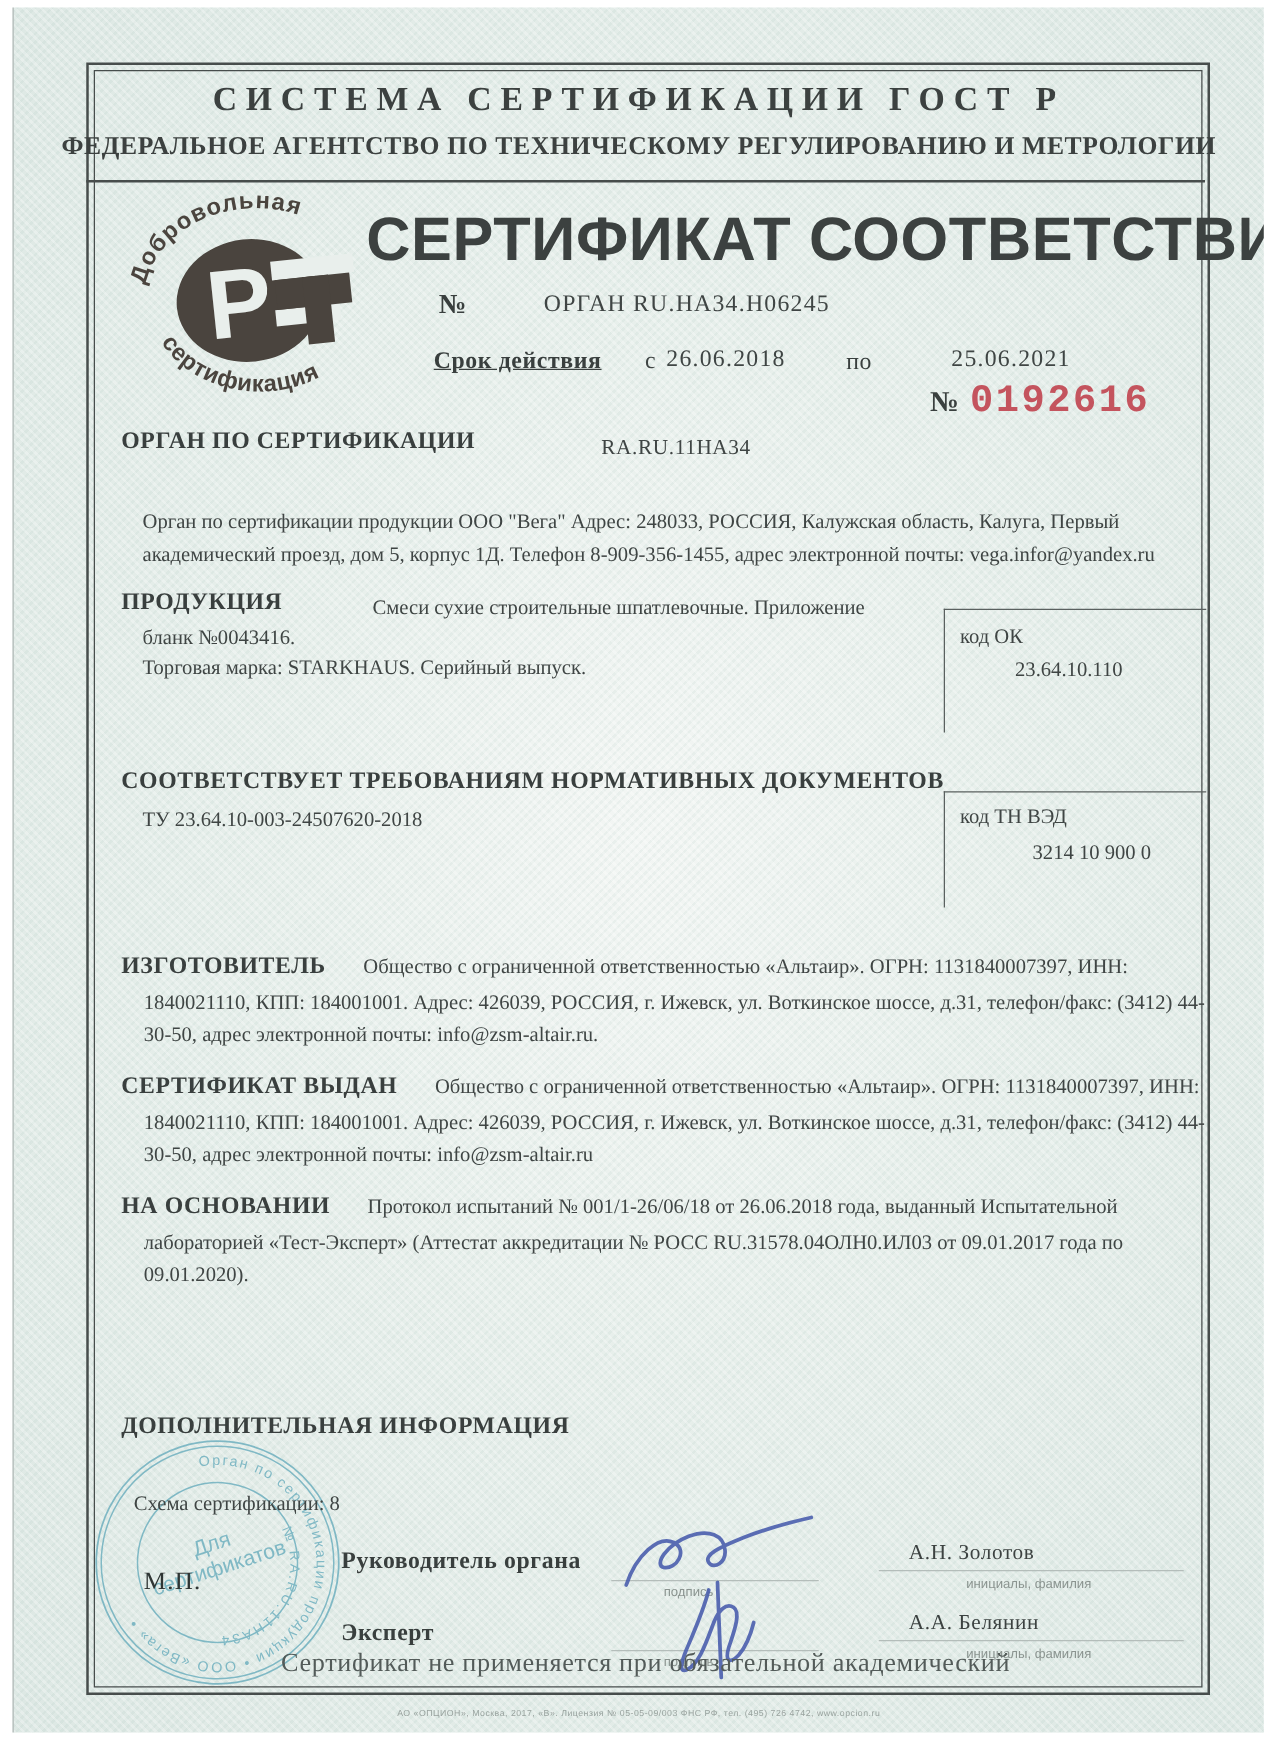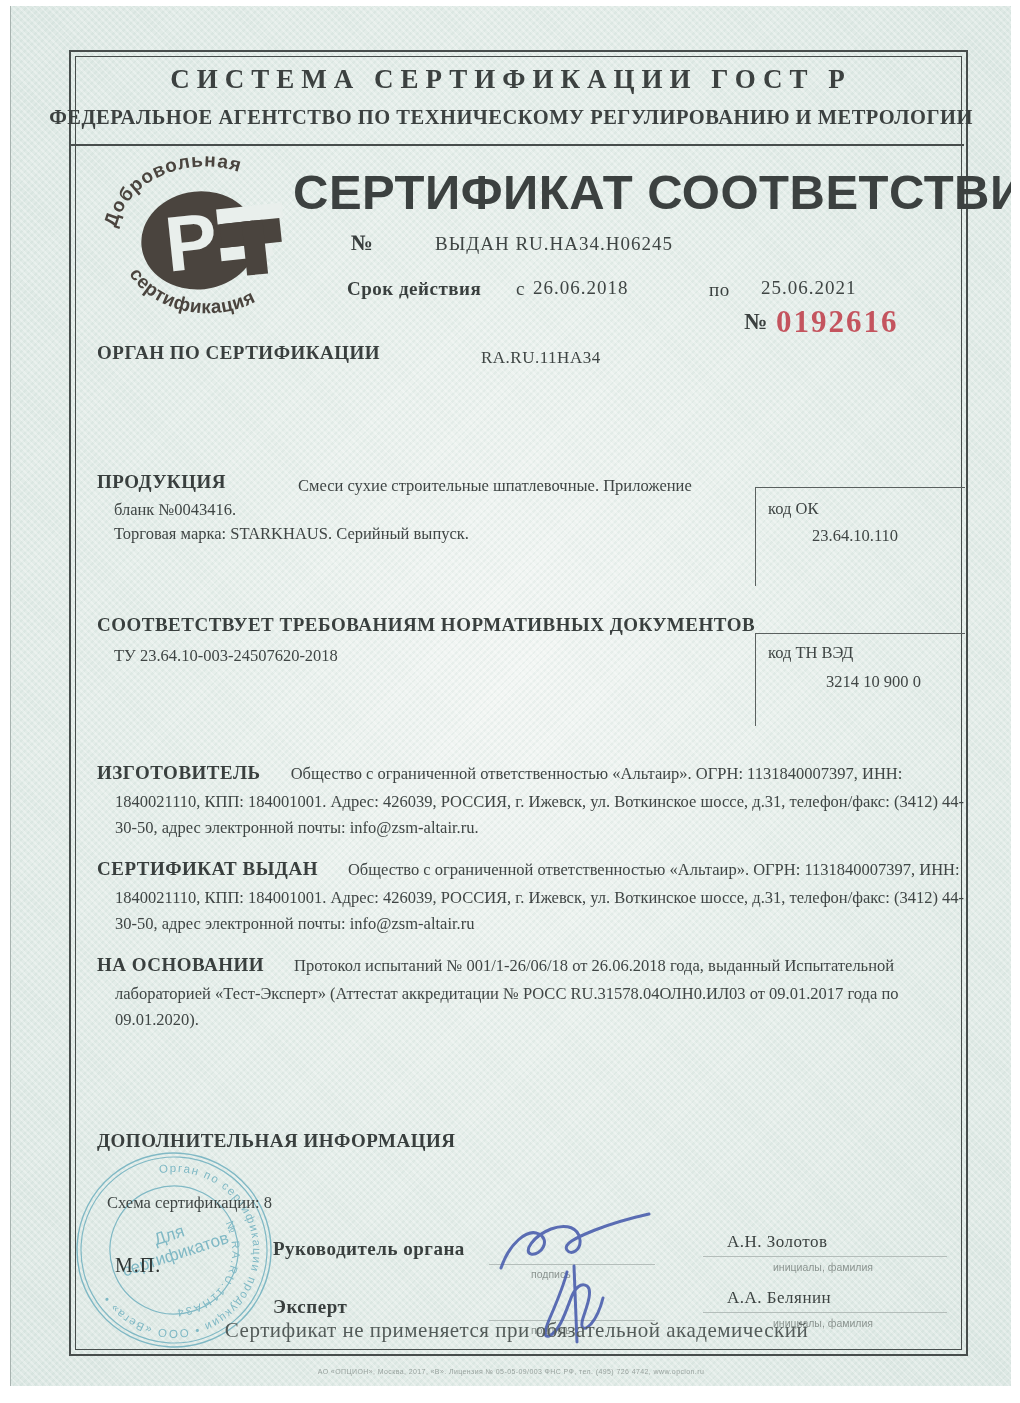--- a/index.html
+++ b/index.html
@@ -27,21 +27,21 @@
     font-family:"Liberation Sans","DejaVu Sans",sans-serif;font-weight:bold;
     font-size:49px;letter-spacing:0.5px;color:#3c4140;white-space:nowrap;
   }
   .serif19b{font-weight:bold;font-size:19px;letter-spacing:0.5px;color:#393f3e;white-space:nowrap;}
   .serif19{font-size:19px;letter-spacing:1px;color:#3f4544;white-space:nowrap;}
   .body-text{font-size:16.5px;line-height:1.62;color:#3f4544;}
   .para{padding-left:18px;text-indent:-18px;margin:0;}
   .para b{font-size:19px;letter-spacing:0.5px;color:#393f3e;margin-right:30px;}
   .code-box{border-top:1.5px solid #5a605f;border-left:1.5px solid #5a605f;}
   .red-num{
-    font-family:Liberation Serif, serif;
+    font-family:Liberation Mono, monospace;
     font-size:31px;letter-spacing:2px;font-weight:bold;white-space:nowrap;text-align:right;
   }
   .num-label{font-size:23px;font-weight:bold;color:#3a403f;white-space:nowrap;}
   .sig-line{border-top:1.5px solid #b4bdba;height:0;}
   .sig-caption{font-family:"Liberation Sans","DejaVu Sans",sans-serif;font-size:10.5px;color:#8b9490;white-space:nowrap;}
   .sig-name{font-size:17px;color:#3c4241;white-space:nowrap;letter-spacing:0.5px;}
   .footer-note{font-size:21px;color:#535b59;letter-spacing:0.5px;text-align:center;white-space:nowrap;}
   .fine-print{font-family:"Liberation Sans","DejaVu Sans",sans-serif;font-size:7px;color:#98a29e;letter-spacing:0.4px;white-space:nowrap;text-align:center;}
   .mp{font-size:20px;color:#2f3534;letter-spacing:1px;}
   svg text{font-family:"Liberation Sans","DejaVu Sans",sans-serif;}
@@ -76,33 +76,34 @@
       <textPath href="#arcTop" startOffset="6%">Добровольная</textPath>
     </text>
     <text font-size="19" font-weight="bold" fill="#4a443e" letter-spacing="0.5">
       <textPath href="#arcBot" startOffset="4%">сертификация</textPath>
     </text>
   </svg>
 
   <div class="abs doc-title" style="left:282px;top:158px;">СЕРТИФИКАТ СООТВЕТСТВИЯ</div>
 
   <div class="abs serif19b" style="left:340px;top:224px;font-size:22px;">№</div>
-  <div class="abs serif19" style="left:424px;top:227px;">ВЫДАН RU.НА34.Н06245</div>
+  <div class="abs serif19" style="left:424px;top:227px;">ОРГАН RU.НА34.Н06245</div>
 
-  <div class="abs serif19b" style="left:336px;top:272px;">Срок действия</div>
+  <div class="abs serif19b" style="left:336px;top:272px;text-decoration:underline;">Срок действия</div>
   <div class="abs serif19" style="left:505px;top:272px;">с</div>
   <div class="abs serif19" style="left:522px;top:271px;">26.06.2018</div>
-  <div class="abs serif19b" style="left:698px;top:273px;font-weight:normal;font-size:19px;">по</div>
+  <div class="abs serif19b" style="left:666px;top:273px;font-weight:normal;font-size:19px;">по</div>
   <div class="abs serif19" style="left:750px;top:271px;">25.06.2021</div>
 
   <div class="abs num-label" style="left:733px;top:303px;">№</div>
   <div class="abs red-num" style="left:765px;top:298px;color:#c4545e;">0192616</div>
 
   <div class="abs serif19b" style="left:86px;top:336px;">ОРГАН ПО СЕРТИФИКАЦИИ</div>
   <div class="abs body-text" style="left:470px;top:338px;font-size:17px;letter-spacing:0.5px;white-space:nowrap;">RA.RU.11НА34</div>
+  <div class="abs body-text" style="left:103px;top:398px;width:840px;">Орган по сертификации продукции ООО "Вега" Адрес: 248033, РОССИЯ, Калужская область, Калуга, Первый академический проезд, дом 5, корпус 1Д. Телефон 8-909-356-1455, адрес электронной почты: vega.infor@yandex.ru</div>
 
   <div class="abs serif19b" style="left:86px;top:465px;">ПРОДУКЦИЯ</div>
   <div class="abs body-text" style="left:287px;top:467px;white-space:nowrap;">Смеси сухие строительные шпатлевочные. Приложение</div>
   <div class="abs body-text" style="left:103px;top:491px;white-space:nowrap;">бланк №0043416.</div>
   <div class="abs body-text" style="left:103px;top:515px;white-space:nowrap;">Торговая марка: STARKHAUS. Серийный выпуск.</div>
   <div class="abs code-box" style="left:744px;top:481px;width:209px;height:98px;">
     <div class="body-text" style="margin:8px 18px 0 12px;">код ОК</div>
     <div class="body-text" style="margin:0 0 0 56px;">23.64.10.110</div>
   </div>
 

